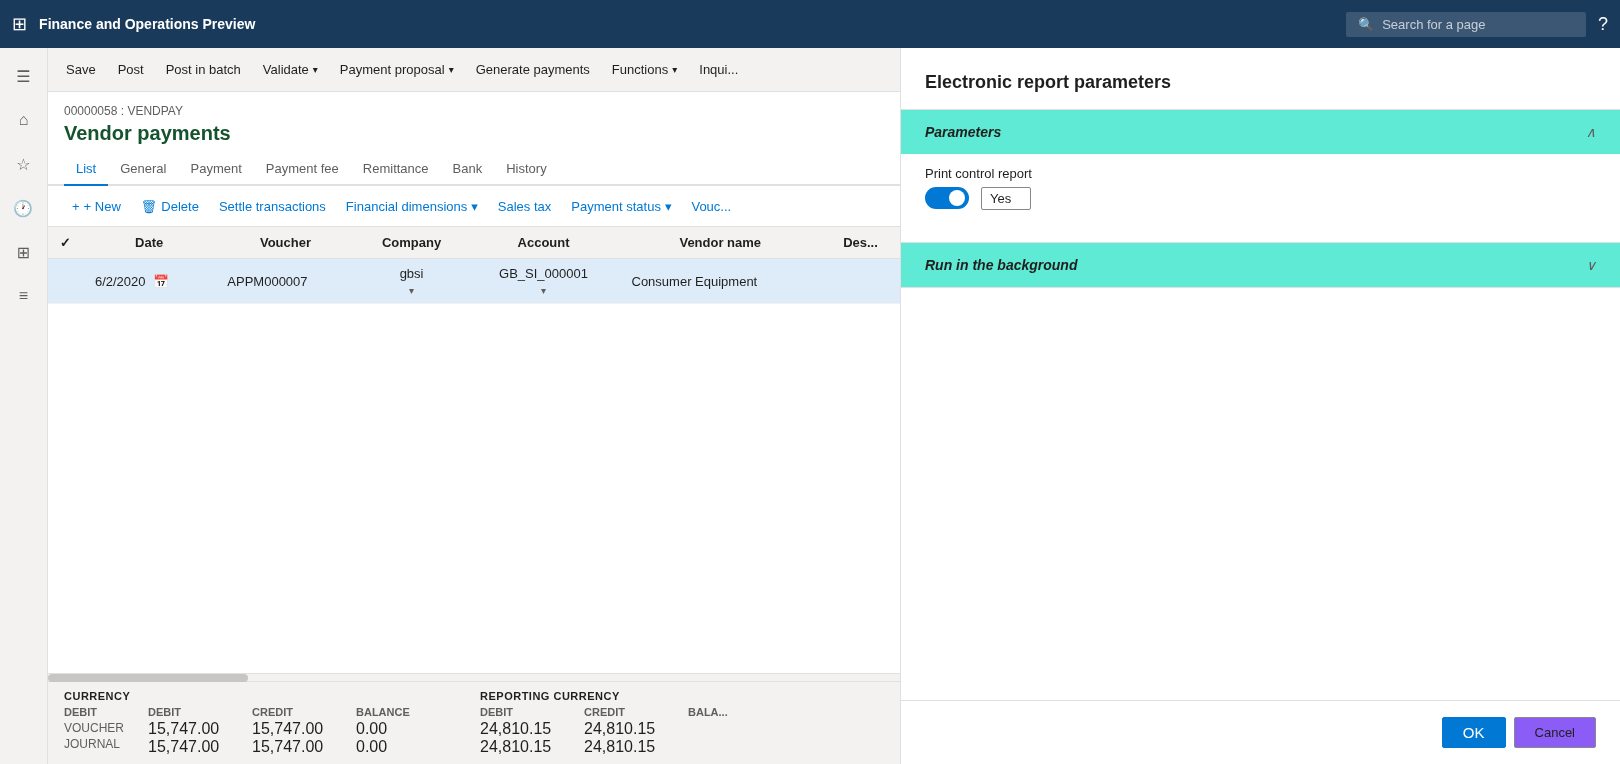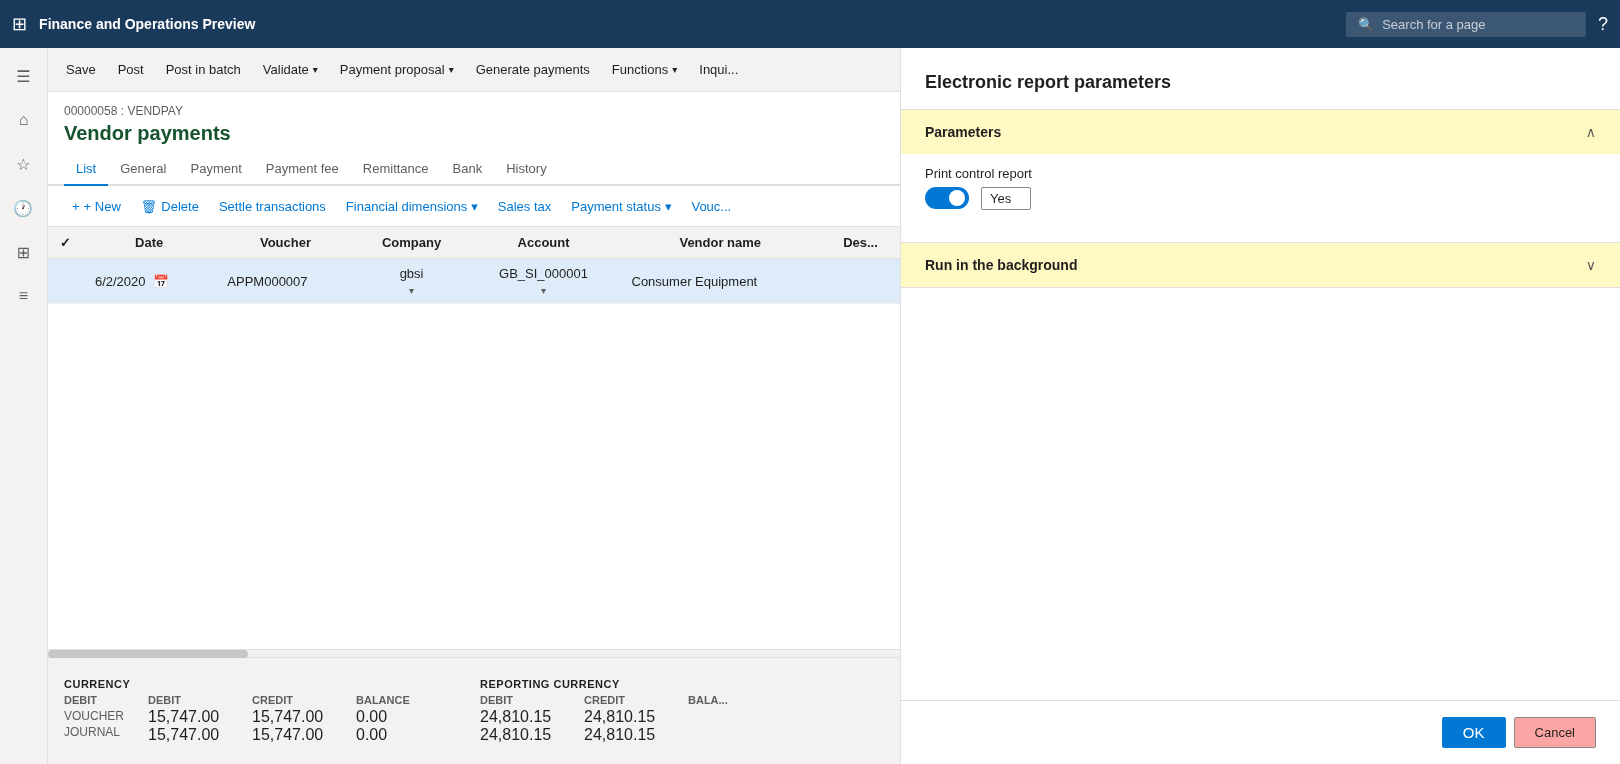--- a/index.html
+++ b/index.html
@@ -199,21 +199,21 @@
       padding: 7px 12px;
       border-bottom: 1px solid #f3f2f1;
       color: #201f1e;
     }
     tr.selected { background: #deecf9; }
     .th-check, .td-check { width: 32px; text-align: center; }
 
     
     .summary-footer {
       border-top: 1px solid #e0e0e0;
-      padding: 20px 16px;
+      padding: 8px 16px;
       background: #f3f2f1;
     }
     .summary-label {
       font-size: 11px;
       font-weight: 700;
       color: #201f1e;
       text-transform: uppercase;
       letter-spacing: 0.5px;
       margin-bottom: 4px;
     }
@@ -276,21 +276,22 @@
     
     .accordion-section {
       border-bottom: 1px solid #e0e0e0;
     }
     .accordion-header {
       display: flex;
       justify-content: space-between;
       align-items: center;
       padding: 14px 24px;
       cursor: pointer;
-      background: #fef9c3;
+      background: #5eead4;
+      font-style: italic;
     }
     .accordion-title {
       font-size: 14px;
       font-weight: 600;
       color: #201f1e;
     }
     .accordion-chevron { color: #605e5c; font-size: 14px; }
     .accordion-content {
       padding: 12px 24px 20px 24px;
     }
@@ -351,21 +352,21 @@
       background: #0078d4;
       color: white;
       border: 1px solid #0078d4;
       border-radius: 2px;
       font-size: 15px;
       cursor: pointer;
       font-weight: 500;
     }
     .btn-default {
       padding: 6px 20px;
-      background: #fca5a5;
+      background: #8b5cf6;
       color: #201f1e;
       border: 1px solid #8a8886;
       border-radius: 2px;
       font-size: 13px;
       cursor: pointer;
     }
 
     
     .company-dropdown {
       display: flex;

